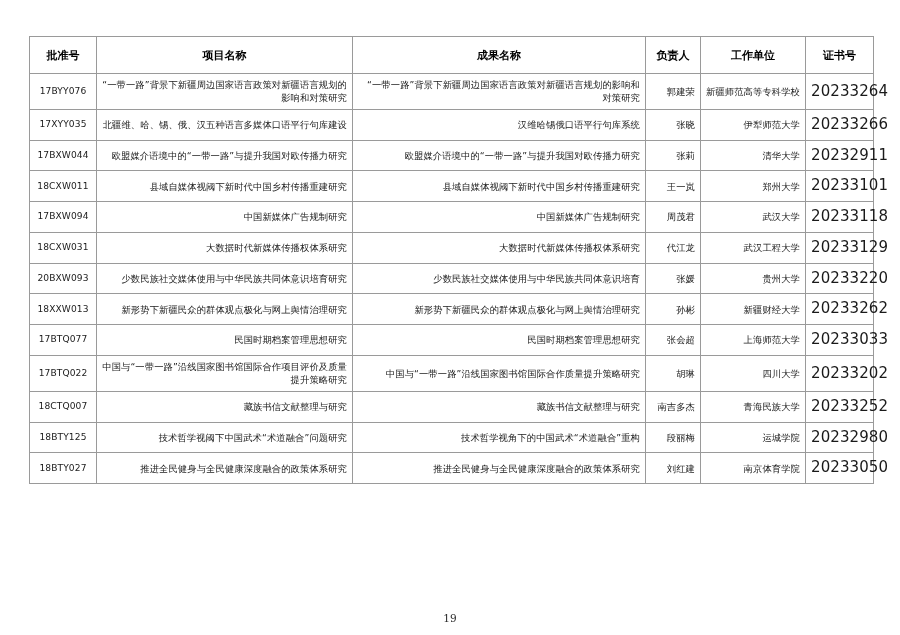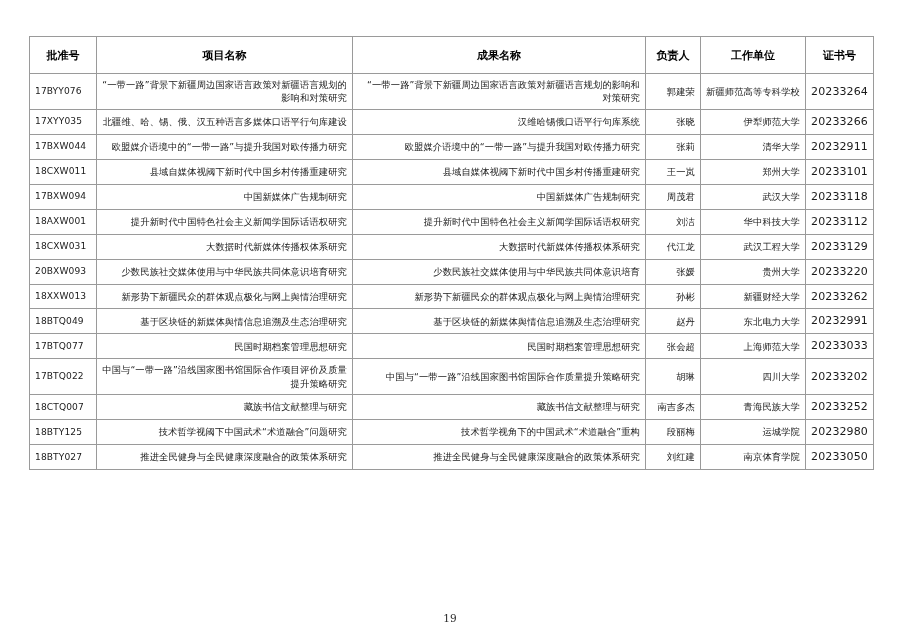--- a/index.html
+++ b/index.html
@@ -52,42 +52,42 @@
 
   
   col.c-approval { width: 67px; }
   col.c-project  { width: 256px; }
   col.c-result   { width: 293px; }
   col.c-person   { width: 55px; }
   col.c-unit     { width: 105px; }
   col.c-cert     { width: 68px; }
 
   td.approval {
-    text-align: left;
+    text-align: center;
     font-size: 9.1px;
     letter-spacing: 0.1px;
     white-space: nowrap;
   }
   td.project,
   td.result {
     text-align: right;
     letter-spacing: 0.1px;
   }
   td.person {
     text-align: right;
     white-space: nowrap;
     letter-spacing: 0.1px;
   }
   td.unit {
     text-align: right;
     letter-spacing: 0.1px;
   }
   td.cert {
     text-align: center;
-    font-size: 11px;
+    font-size: 15px;
     white-space: nowrap;
     letter-spacing: 0.1px;
   }
 
   .page-number {
     position: absolute;
     left: 0;
     right: 0;
     bottom: 11px;
     text-align: center;
@@ -155,28 +155,20 @@
         </tr>
         <tr>
           <td class="approval">17BXW094</td>
           <td class="project">中国新媒体广告规制研究</td>
           <td class="result">中国新媒体广告规制研究</td>
           <td class="person">周茂君</td>
           <td class="unit">武汉大学</td>
           <td class="cert">20233118</td>
         </tr>
         <tr>
-          <td class="approval">18AXW001</td>
-          <td class="project">提升新时代中国特色社会主义新闻学国际话语权研究</td>
-          <td class="result">提升新时代中国特色社会主义新闻学国际话语权研究</td>
-          <td class="person">刘洁</td>
-          <td class="unit">华中科技大学</td>
-          <td class="cert">20233112</td>
-        </tr>
-        <tr>
           <td class="approval">18CXW031</td>
           <td class="project">大数据时代新媒体传播权体系研究</td>
           <td class="result">大数据时代新媒体传播权体系研究</td>
           <td class="person">代江龙</td>
           <td class="unit">武汉工程大学</td>
           <td class="cert">20233129</td>
         </tr>
         <tr>
           <td class="approval">20BXW093</td>
           <td class="project">少数民族社交媒体使用与中华民族共同体意识培育研究</td>
@@ -187,28 +179,20 @@
         </tr>
         <tr>
           <td class="approval">18XXW013</td>
           <td class="project">新形势下新疆民众的群体观点极化与网上舆情治理研究</td>
           <td class="result">新形势下新疆民众的群体观点极化与网上舆情治理研究</td>
           <td class="person">孙彬</td>
           <td class="unit">新疆财经大学</td>
           <td class="cert">20233262</td>
         </tr>
         <tr>
-          <td class="approval">18BTQ049</td>
-          <td class="project">基于区块链的新媒体舆情信息追溯及生态治理研究</td>
-          <td class="result">基于区块链的新媒体舆情信息追溯及生态治理研究</td>
-          <td class="person">赵丹</td>
-          <td class="unit">东北电力大学</td>
-          <td class="cert">20232991</td>
-        </tr>
-        <tr>
           <td class="approval">17BTQ077</td>
           <td class="project">民国时期档案管理思想研究</td>
           <td class="result">民国时期档案管理思想研究</td>
           <td class="person">张会超</td>
           <td class="unit">上海师范大学</td>
           <td class="cert">20233033</td>
         </tr>
         <tr>
           <td class="approval">17BTQ022</td>
           <td class="project">中国与“一带一路”沿线国家图书馆国际合作项目评价及质量提升策略研究</td>

